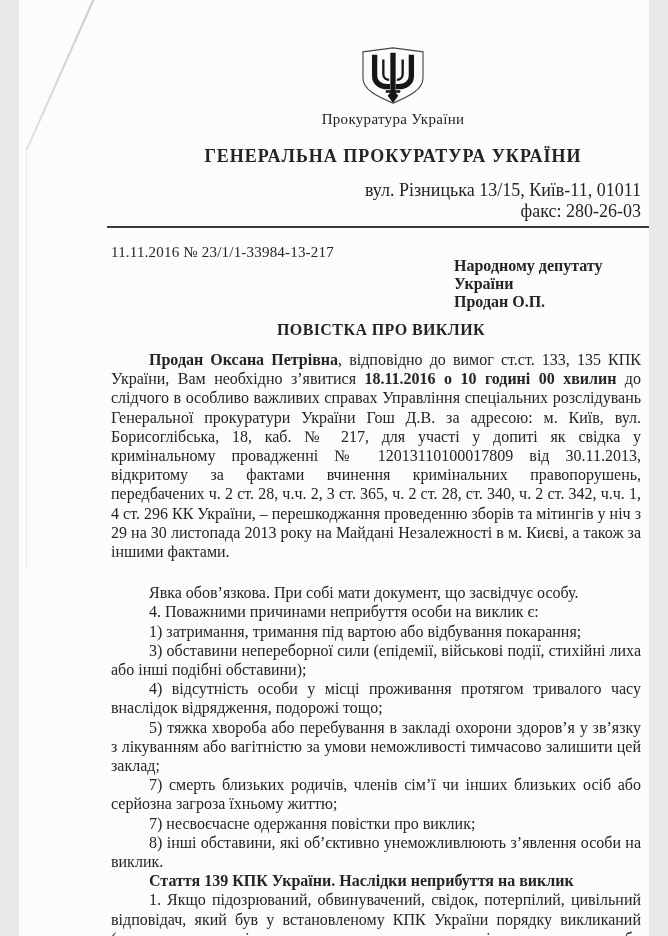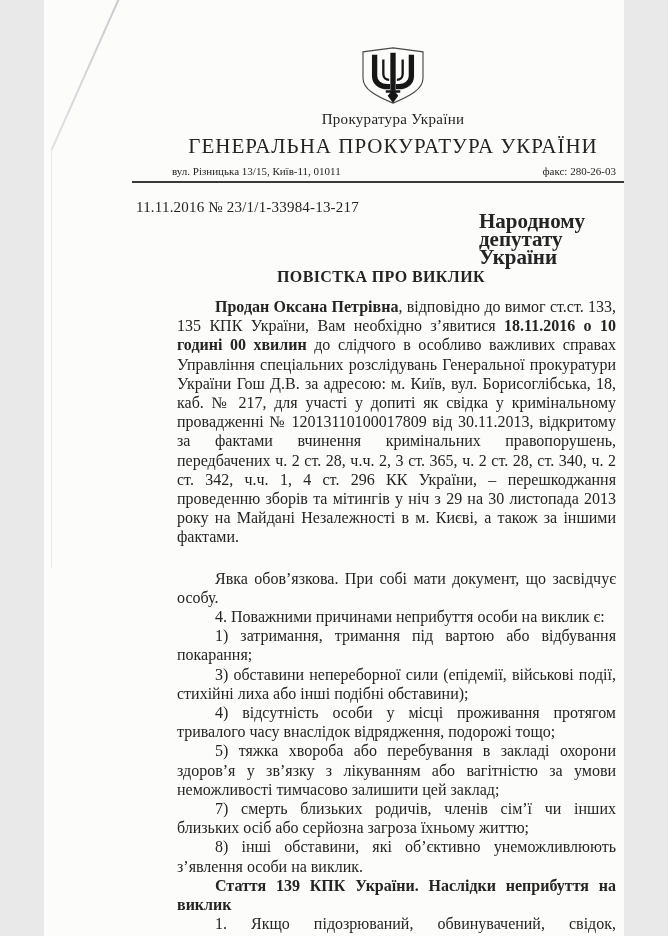--- a/index.html
+++ b/index.html
@@ -1,18 +1,18 @@
 <!DOCTYPE html>
 <html lang="uk"><head>
 <meta charset="utf-8">
 <style>
   html,body{margin:0;padding:0;background:#e9e9e9;}
   .page{
     position:relative;
-    width:580px;height:936px;
+    width:630px;height:936px;
     margin:0 auto;
     background:#fcfcfb;
     overflow:hidden;
     font-family:"Liberation Serif","DejaVu Serif",serif;
     color:#242424;
   }
   
   .scan-diag{
     position:absolute;top:-6px;left:76px;width:2px;height:170px;
     background:linear-gradient(#9aa1a8,#c7ccd1);
@@ -20,31 +20,31 @@
     opacity:.55;
   }
   .scan-vert{
     position:absolute;top:148px;left:7px;width:1px;height:420px;
     background:#cfd4d8;opacity:.5;
   }
   .content{position:absolute;left:92px;right:8px;top:0;}
   .header{ text-align:center; padding-left:34px; }
   .emblem{ margin-top:46px; display:inline-block; }
   .org-small{ font-size:15px; margin-top:1px; letter-spacing:.3px; }
-  .org-large{ font-size:21px; letter-spacing:1px; margin-top:6px; white-space:nowrap; }
+  .org-large{ font-size:18px; letter-spacing:1px; margin-top:18px; white-space:nowrap;font-weight:bold; }
   .addr-row{
     display:flex; justify-content:space-between; align-items:flex-end;
-    font-size:11px; margin-top:6px; padding-left:36px; text-align:left;
+    font-size:18px; margin-top:13px; padding-left:36px; text-align:left;flex-direction:column;
   }
   .rule{ height:2px; background:#3a3a3a; margin-top:4px; margin-left:-4px; margin-right:-8px; }
   .ref-line{ font-size:15px; margin-top:16px; letter-spacing:.2px; }
-  .addressee{ margin-left:343px; margin-top:-4px; font-weight:bold; font-size:21px; line-height:18px; }
-  .doc-title{ text-align:center; font-weight:bold; font-size:16px; letter-spacing:.4px; margin-top:2px; padding-left:10px; }
+  .addressee{ margin-left:343px; margin-top:-4px; font-weight:bold; font-size:16px; line-height:18px; }
+  .doc-title{ text-align:center; font-weight:bold; font-size:16px; letter-spacing:.4px; margin-top:10px; padding-left:10px; }
   .body-text{ margin-top:11px; font-size:16px; line-height:19.2px; text-align:justify; }
-  .para{ text-indent:38px;margin-left:41px; }
+  .para{ text-indent:38px; }
   .mt-lg{ margin-top:22px; }
   .mt-md{ margin-top:13px; }
   .b{ font-weight:bold; }
 </style>
 </head>
 <body>
 
 <div class="page">
 
   <div class="scan-diag"></div>
@@ -73,32 +73,34 @@
       <span>вул. Різницька 13/15, Київ-11, 01011</span>
       <span>факс: 280-26-03</span>
     </div>
 
     <div class="rule"></div>
 
     <div class="ref-line">11.11.2016 № 23/1/1-33984-13-217</div>
 
     <div class="addressee">
       <div>Народному депутату України</div>
+      <div>Продан О.П.</div>
     </div>
 
     <div class="doc-title">ПОВІСТКА ПРО ВИКЛИК</div>
 
     <div class="body-text">
         <div class="para"><span class="b">Продан Оксана Петрівна</span><span>, відповідно до вимог ст.ст. 133, 135 КПК України, Вам необхідно з’явитися </span><span class="b">18.11.2016 о 10 годині 00 хвилин</span><span> до слідчого в особливо важливих справах Управління спеціальних розслідувань Генеральної прокуратури України Гош Д.В. за адресою: м. Київ, вул. Борисоглібська, 18, каб. № 217, для участі у допиті як свідка у кримінальному провадженні № 12013110100017809 від 30.11.2013, відкритому за фактами вчинення кримінальних правопорушень, передбачених ч. 2 ст. 28, ч.ч. 2, 3 ст. 365, ч. 2 ст. 28, ст. 340, ч. 2 ст. 342, ч.ч. 1, 4 ст. 296 КК України, – перешкоджання проведенню зборів та мітингів у ніч з 29 на 30 листопада 2013 року на Майдані Незалежності в м. Києві, а також за іншими фактами.</span></div>
         <div class="para mt-lg"><span>Явка обов’язкова. При собі мати документ, що засвідчує особу.</span></div>
         <div class="para"><span>4. Поважними причинами неприбуття особи на виклик є:</span></div>
         <div class="para"><span>1) затримання, тримання під вартою або відбування покарання;</span></div>
         <div class="para"><span>3) обставини непереборної сили (епідемії, військові події, стихійні лиха або інші подібні обставини);</span></div>
         <div class="para"><span>4) відсутність особи у місці проживання протягом тривалого часу внаслідок відрядження, подорожі тощо;</span></div>
         <div class="para"><span>5) тяжка хвороба або перебування в закладі охорони здоров’я у зв’язку з лікуванням або вагітністю за умови неможливості тимчасово залишити цей заклад;</span></div>
         <div class="para"><span>7) смерть близьких родичів, членів сім’ї чи інших близьких осіб або серйозна загроза їхньому життю;</span></div>
+        <div class="para"><span>7) несвоєчасне одержання повістки про виклик;</span></div>
         <div class="para"><span>8) інші обставини, які об’єктивно унеможливлюють з’явлення особи на виклик.</span></div>
         <div class="para"><span class="b">Стаття 139 КПК України. Наслідки неприбуття на виклик</span></div>
         <div class="para"><span>1. Якщо підозрюваний, обвинувачений, свідок, потерпілий, цивільний відповідач, який був у встановленому КПК України порядку викликаний (зокрема, наявне підтвердження отримання ним повістки про виклик або ознайомлення з її змістом іншим шляхом), не з’явився без поважних причин або</span></div>
       </div>
 
   </div>
 </div>
 
 </body></html>

